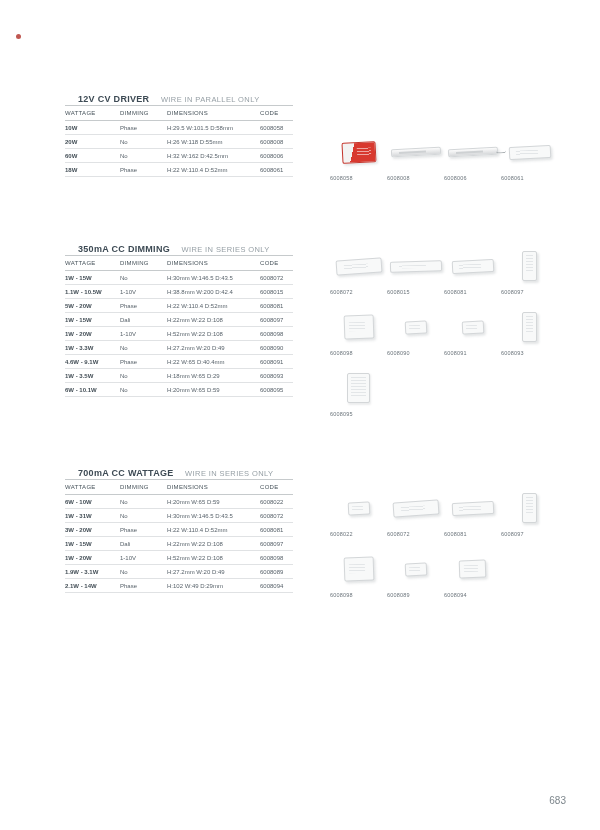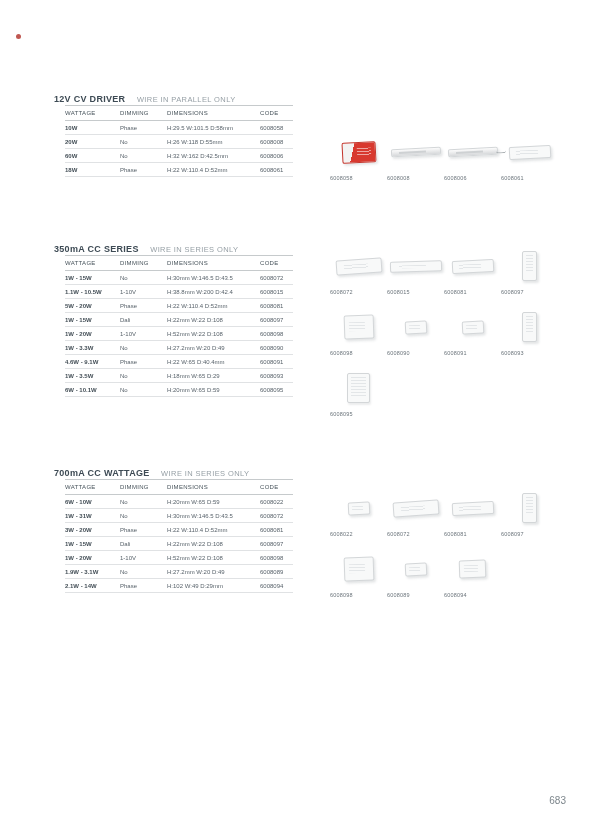--- a/index.html
+++ b/index.html
@@ -2,21 +2,21 @@
 <html><head>
 <meta charset="utf-8">
 <style>
   *{margin:0;padding:0;box-sizing:border-box}
   html,body{width:600px;height:830px;background:#ffffff;font-family:"Liberation Sans",sans-serif;color:#4a565e;overflow:hidden}
   .page{position:relative;width:600px;height:830px;background:#fff}
 
   .page-marker{position:absolute;left:16px;top:34px;width:5px;height:5px;border-radius:50%;background:#b43a32;opacity:.85}
 
   .driver-section{position:absolute;left:0;width:600px}
-  .sec-head{position:absolute;left:54px;top:0;white-space:nowrap}
+  .sec-head{position:absolute;left:78px;top:0;white-space:nowrap}
   .sec-title{font-size:9px;font-weight:bold;color:#3d4a54;letter-spacing:.3px}
   .sec-sub{font-size:7.5px;color:#97a0a6;margin-left:7px;letter-spacing:.4px}
 
   .spec-table{position:absolute;left:65px;top:17px;width:228px;border-collapse:collapse;font-size:6px;color:#59636b}
   .spec-table th{font-size:6px;text-align:left;font-weight:normal;color:#46525a;border-top:1px solid #c6cacc;border-bottom:1px solid #c6cacc;padding:4px 2px 4px 0;letter-spacing:.3px}
   .spec-table td{border-bottom:1px solid #e0e2e4;padding:3.5px 2px 3.5px 0;white-space:nowrap}
   .spec-table td:first-child{font-weight:bold;color:#434e56}
   .spec-table th:nth-child(1),.spec-table td:nth-child(1){width:55px}
   .spec-table th:nth-child(2),.spec-table td:nth-child(2){width:47px}
   .spec-table th:nth-child(3),.spec-table td:nth-child(3){width:93px}
@@ -119,21 +119,21 @@
           <div class="prod">
             <div class="shape s-flat"></div>
           </div>
           <div class="cap">6008061</div>
         </div>
       </div>
   </section>
 
   <section class="driver-section" style="top:238px">
     <div class="sec-head">
-      <span class="sec-title">350mA CC SERIES</span>
+      <span class="sec-title">350mA CC DIMMING</span>
       <span class="sec-sub">WIRE IN SERIES ONLY</span>
     </div>
     <table class="spec-table">
       <thead>
           <tr>
             <th>WATTAGE</th>
             <th>DIMMING</th>
             <th>DIMENSIONS</th>
             <th>CODE</th>
           </tr>

